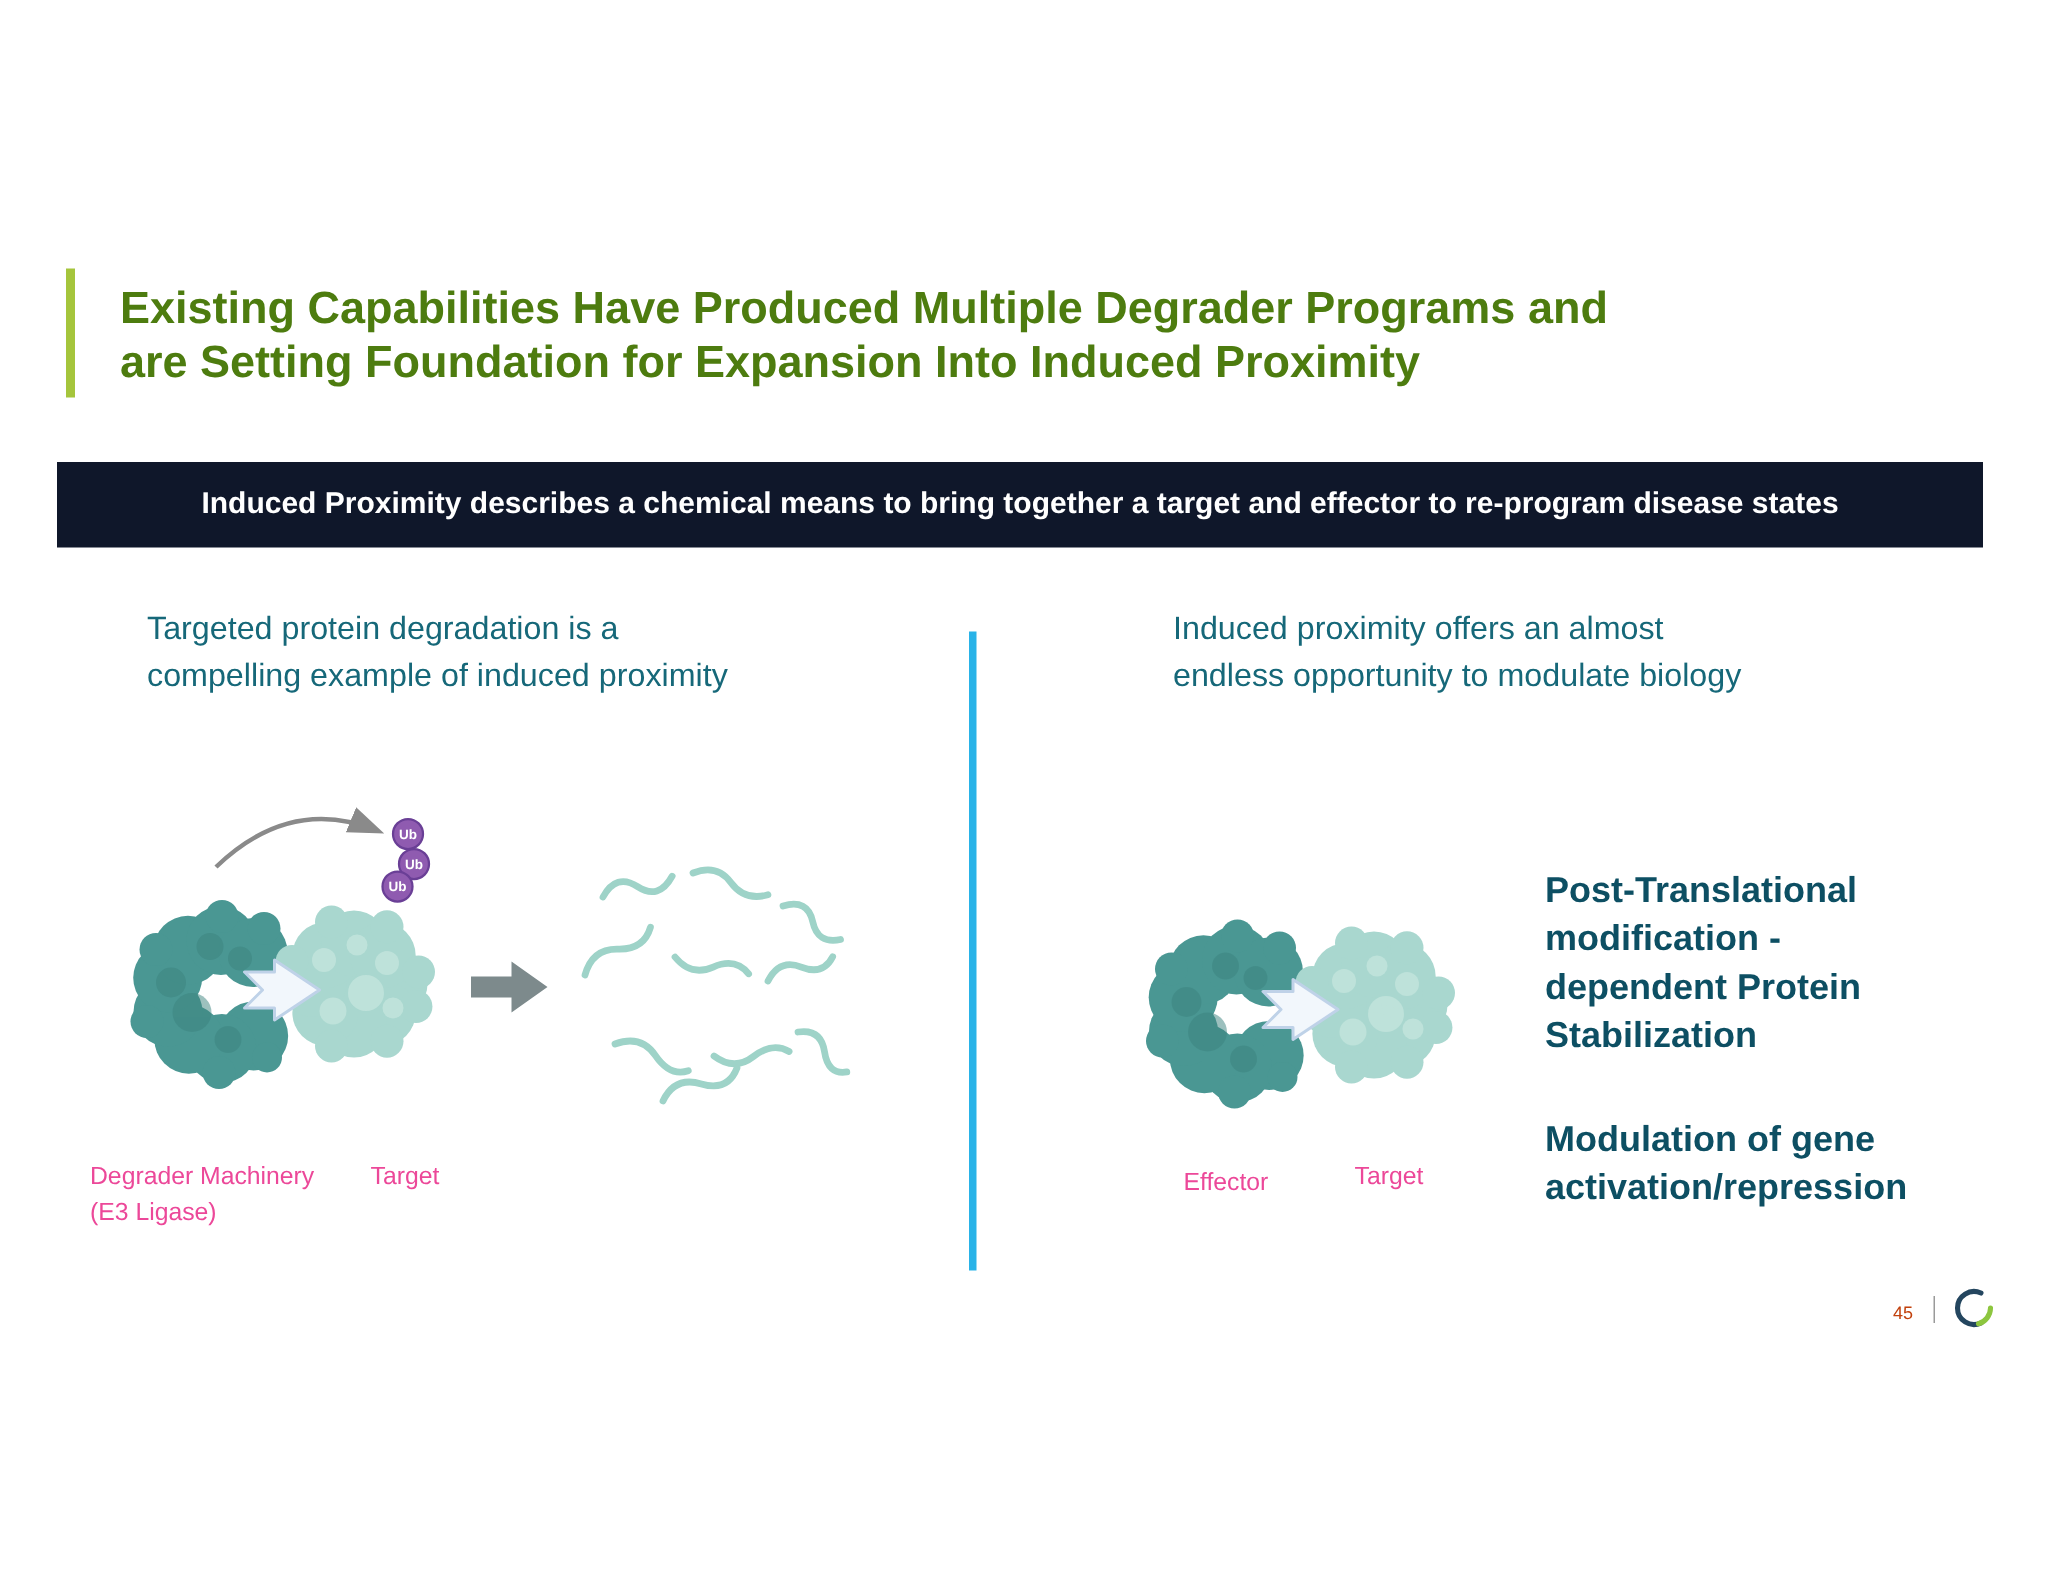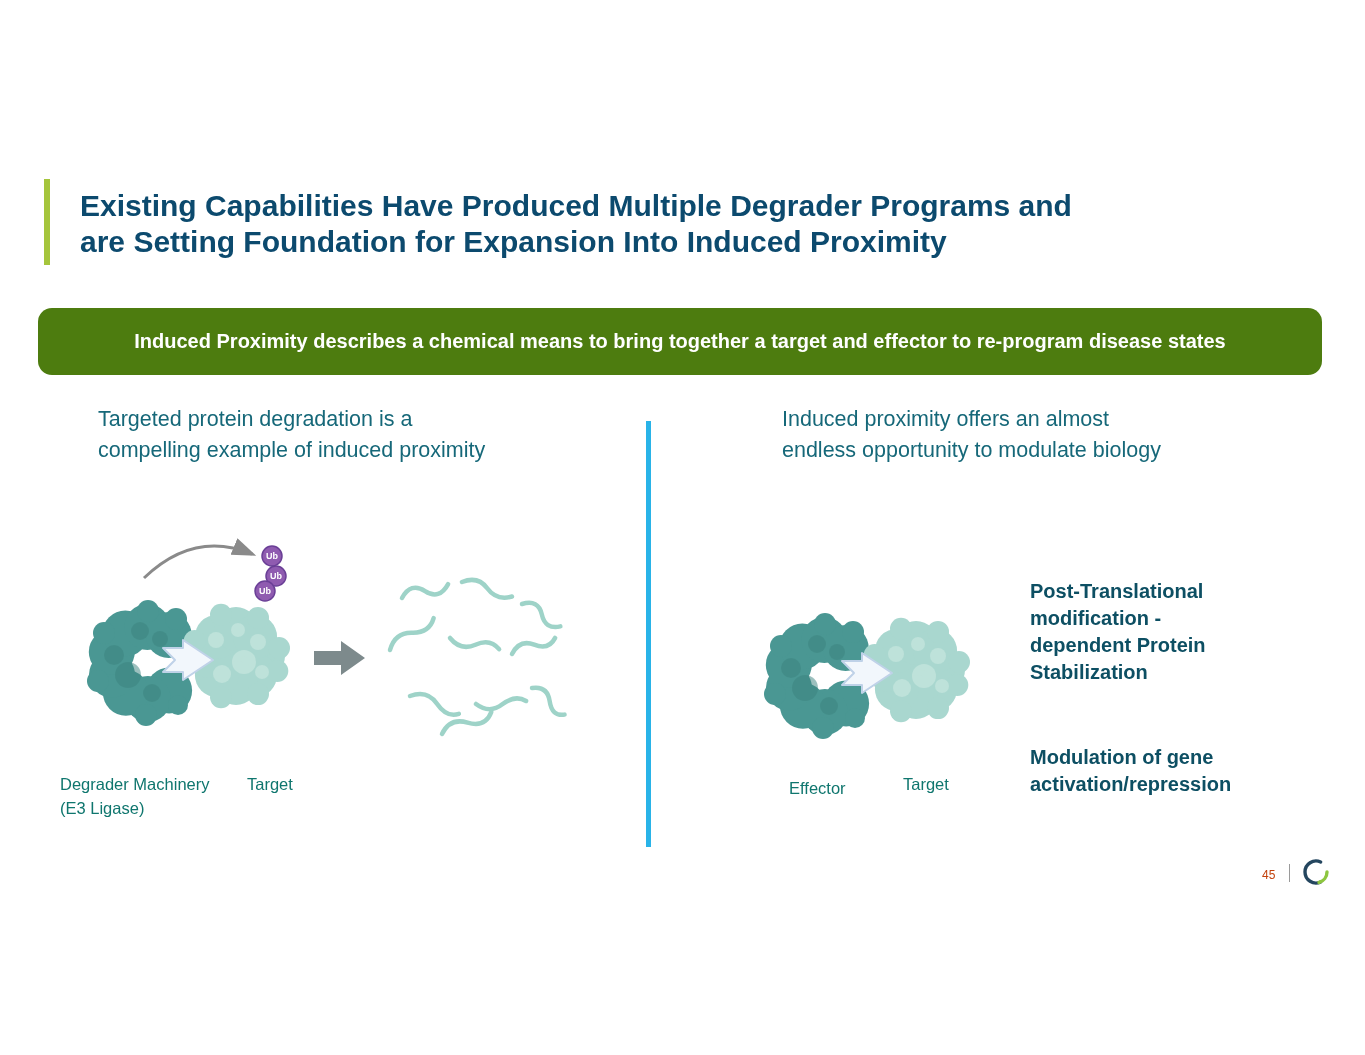--- a/index.html
+++ b/index.html
@@ -23,29 +23,29 @@
     background: #a5c53c;
   }
 
   .title {
     position: absolute;
     left: 80px; top: 188px;
     width: 1180px;
     font-size: 30px;
     line-height: 1.2;
     font-weight: bold;
-    color: #0c4a6e;
+    color: #4d7c0f;
   }
 
   .banner {
     position: absolute;
     left: 38px; top: 308px;
-    width: 1284px; height: 67px;
-    background: #4d7c0f;
-    display: flex; align-items: center; justify-content: center; border-radius: 14px;
+    width: 1284px; height: 57px;
+    background: #0f172a;
+    display: flex; align-items: center; justify-content: center;
   }
   .banner-text {
     color: #ffffff;
     font-weight: bold;
     font-size: 20px;
     text-align: center;
     padding: 0 20px;
   }
 
   .col-heading {
@@ -65,32 +65,32 @@
   }
 
   .diagram { position: absolute; }
   .left-diagram  { left: 48px;  top: 520px; }
   .right-diagram { left: 728px; top: 564px; }
 
   .diagram-label {
     position: absolute;
     font-size: 16.5px;
     line-height: 1.45;
-    color: #0f766e;
+    color: #ec4899;
   }
   .label-degrader    { left: 60px;  top: 773px; }
   .label-target-left { left: 247px; top: 773px; }
   .label-effector    { left: 789px; top: 777px; }
   .label-target-right{ left: 903px; top: 773px; }
 
   .point {
     position: absolute;
     left: 1030px;
     width: 250px;
-    font-size: 20px;
+    font-size: 24px;
     font-weight: bold;
     line-height: 1.35;
     color: #0d4f63;
   }
   .point-1 { top: 578px; }
   .point-2 { top: 744px; }
 
   .page-number {
     position: absolute;
     left: 1262px; top: 868px;

